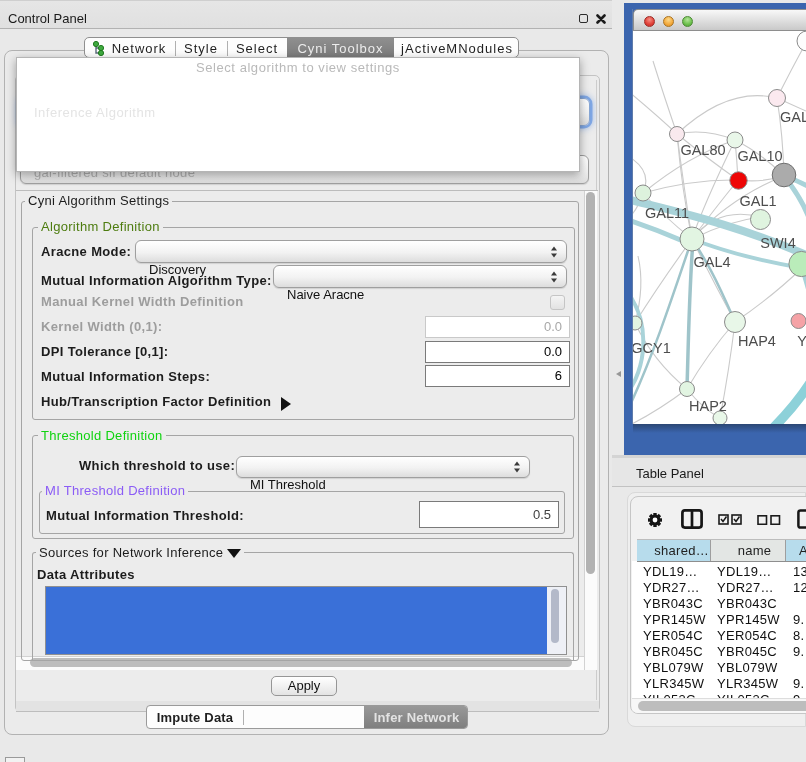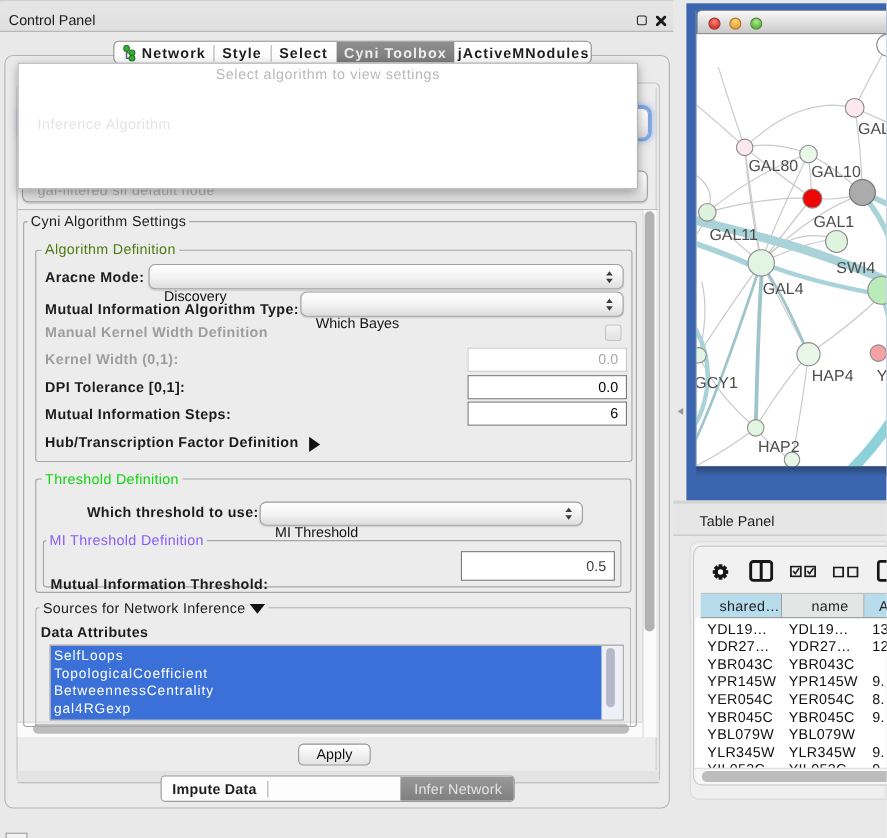--- a/index.html
+++ b/index.html
@@ -28,21 +28,21 @@
 <div class="abs" style="left:8px;top:12px;font-size:13px;color:#1a1a1a;line-height:13px;">Control Panel</div>
 <div class="abs" style="left:579px;top:14px;width:7px;height:7px;border:1.6px solid #2a2a2a;border-radius:2px;"></div>
 <svg class="abs" style="left:596px;top:14px;" width="10" height="10" viewBox="0 0 10 10">
     <path d="M1.5 1.5 L8.5 8.5 M8.5 1.5 L1.5 8.5" stroke="#1a1a1a" stroke-width="2.6" stroke-linecap="round"></path>
   </svg>
 
 <div class="abs" style="left:4px;top:50px;width:605px;height:685px;border:1px solid #b2b2b2;border-radius:8px;background:#ebebeb;box-sizing:border-box;"></div>
 <div class="abs" style="left:15px;top:75px;width:585px;height:637px;border:1px solid #c3c3c3;border-radius:5px;background:#ececec;box-sizing:border-box;"></div>
 <div class="abs" style="left:16px;top:701px;width:583px;height:10px;background:#e3e3e3;border-bottom:1px solid #bdbdbd;"></div>
 
-<div class="abs" style="left:103px;top:37px;width:435px;height:21px;background:#fdfdfd;border:1px solid #8f8f8f;border-radius:5px;box-sizing:border-box;overflow:hidden;font-weight:bold;">
+<div class="abs" style="left:84px;top:37px;width:435px;height:21px;background:#fdfdfd;border:1px solid #8f8f8f;border-radius:5px;box-sizing:border-box;overflow:hidden;">
   <div class="tabseg" style="left:0;width:90px;">
       <span style="padding-left:18px;">Network</span>
     </div>
   <svg class="abs" style="left:8px;top:3px;" width="12" height="15" viewBox="0 0 12 15">
     <path d="M3 4 L3 12 L7 12 M3 7 L7 7" stroke="#5a6a7a" stroke-width="1.4" fill="none"></path>
     <circle cx="3" cy="3" r="2.6" fill="#3faa3f" stroke="#1e7a1e"></circle>
     <circle cx="8" cy="7" r="2.6" fill="#3faa3f" stroke="#1e7a1e"></circle>
     <circle cx="8" cy="12" r="2.6" fill="#3faa3f" stroke="#1e7a1e"></circle>
   </svg>
   <div class="abs" style="left:90px;top:3px;width:1px;height:15px;background:#b0b0b0;"></div>
@@ -95,21 +95,21 @@
 <div class="combo" style="left:135px;top:240px;width:430px;height:21px;">
   <div class="ctext">Discovery</div>
   <div class="arrows">
       <div class="up"></div>
       <div class="dn"></div>
     </div>
 </div>
 
 <div class="lbl" style="left:41px;top:274px;">Mutual Information Algorithm Type:</div>
 <div class="combo" style="left:273px;top:265px;width:292px;height:21px;">
-  <div class="ctext">Which Bayes</div>
+  <div class="ctext">Naive Aracne</div>
   <div class="arrows">
       <div class="up"></div>
       <div class="dn"></div>
     </div>
 </div>
 
 <div class="lbl dis" style="left:41px;top:295px;">Manual Kernel Width Definition</div>
 <div class="abs" style="left:550px;top:295px;width:13px;height:13px;border:1px solid #c5c5c5;border-radius:3px;background:linear-gradient(#f4f4f4,#e2e2e2);"></div>
 
 <div class="lbl dis" style="left:41px;top:320px;">Kernel Width (0,1):</div>
@@ -126,39 +126,38 @@
 
 <div class="lbl" style="left:79px;top:459px;">Which threshold to use:</div>
 <div class="combo" style="left:236px;top:456px;width:292px;height:20px;">
   <div class="ctext">MI Threshold</div>
   <div class="arrows">
       <div class="up"></div>
       <div class="dn"></div>
     </div>
 </div>
 
-<div class="lbl" style="left:46px;top:509px;margin-top:15px;">Mutual Information Threshold:</div>
+<div class="lbl" style="left:46px;top:509px;">Mutual Information Threshold:</div>
 <div class="fld" style="left:419px;top:501px;width:140px;height:27px;border:1px solid #7a7a7a;color:#404040;line-height:25px;">0.5</div>
 
 <div class="lbl" style="left:37px;top:568px;">Data Attributes</div>
 <div class="abs" style="left:45px;top:586px;width:522px;height:69px;border:1px solid #909090;background:#fff;box-sizing:border-box;overflow:hidden;">
   <div class="abs" style="left:0;top:0;width:501px;height:69px;background:#3a70d8;"></div>
-  <div class="abs" style="left:3px;top:1px;font-size:12.5px;line-height:16px;color:#fff;letter-spacing:0.85px;">SelfLoops<br>TopologicalCoefficient<br>BetweennessCentrality<br>gal4RGexp</div>
   <div class="abs" style="left:501px;top:0;width:20px;height:69px;background:#eef0f6;"></div>
   <div class="abs" style="left:505px;top:2px;width:8px;height:54px;background:#b3b9c9;border-radius:4px;"></div>
 </div>
 
 <div class="abs" style="left:271px;top:676px;width:66px;height:20px;border:1px solid #969696;border-radius:5px;background:linear-gradient(#ffffff,#e3e3e3);box-sizing:border-box;text-align:center;font-size:13px;line-height:18px;color:#111;">Apply</div>
 
 <div class="abs" style="left:146px;top:705px;width:322px;height:24px;background:#fdfdfd;border:1px solid #9a9a9a;border-radius:4px;box-sizing:border-box;overflow:hidden;font-weight:bold;letter-spacing:0.2px;">
   <div class="tabseg" style="left:0;width:96px;font-weight:bold;letter-spacing:0.2px;">
       <span>Impute Data</span>
     </div>
   <div class="abs" style="left:96px;top:4px;width:1px;height:15px;background:#b0b0b0;"></div>
-  <div class="tabseg" style="left:217px;width:105px;background:linear-gradient(#999999,#7f7f7f);color:#e3e3e3;font-weight:normal;letter-spacing:0.2px;padding-left:14px;">
+  <div class="tabseg" style="left:217px;width:105px;background:linear-gradient(#999999,#7f7f7f);color:#e3e3e3;font-weight:bold;letter-spacing:0.2px;padding-left:14px;">
       <span>Infer Network</span>
     </div>
 </div>
 
 <div class="abs" style="left:16px;top:57px;width:564px;height:115px;background:#fff;border:1px solid #b5b5b5;box-shadow:0 3px 9px rgba(0,0,0,0.35);box-sizing:border-box;">
   <div class="abs" style="left:17px;top:48px;font-size:13px;color:#e4e4e4;line-height:13px;letter-spacing:0.5px;">Inference Algorithm</div>
   <div class="abs" style="left:0;top:3px;width:100%;text-align:center;font-size:13px;color:#b9b9b9;line-height:13px;letter-spacing:0.55px;">Select algorithm to view settings</div>
 </div>
 
 <div class="abs" style="left:616px;top:371px;width:0;height:0;border-top:3px solid transparent;border-bottom:3px solid transparent;border-right:5px solid #979797;"></div>

